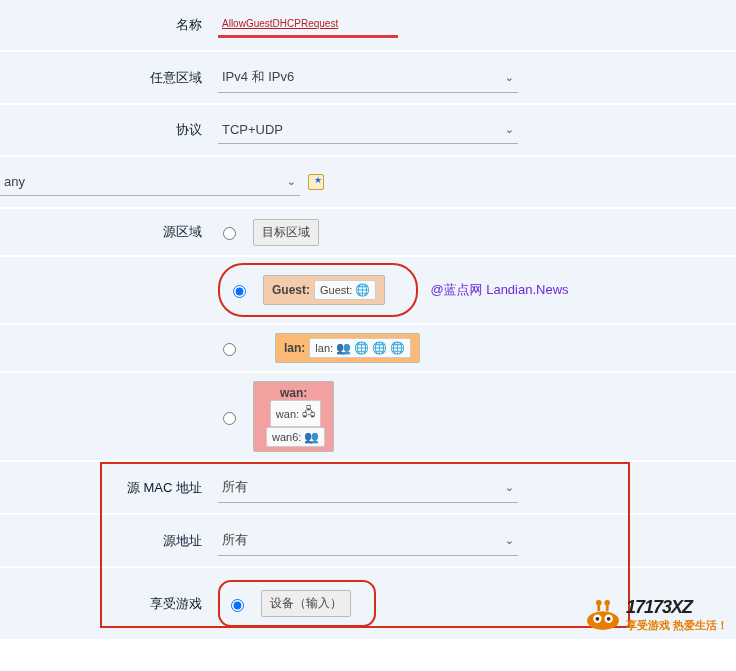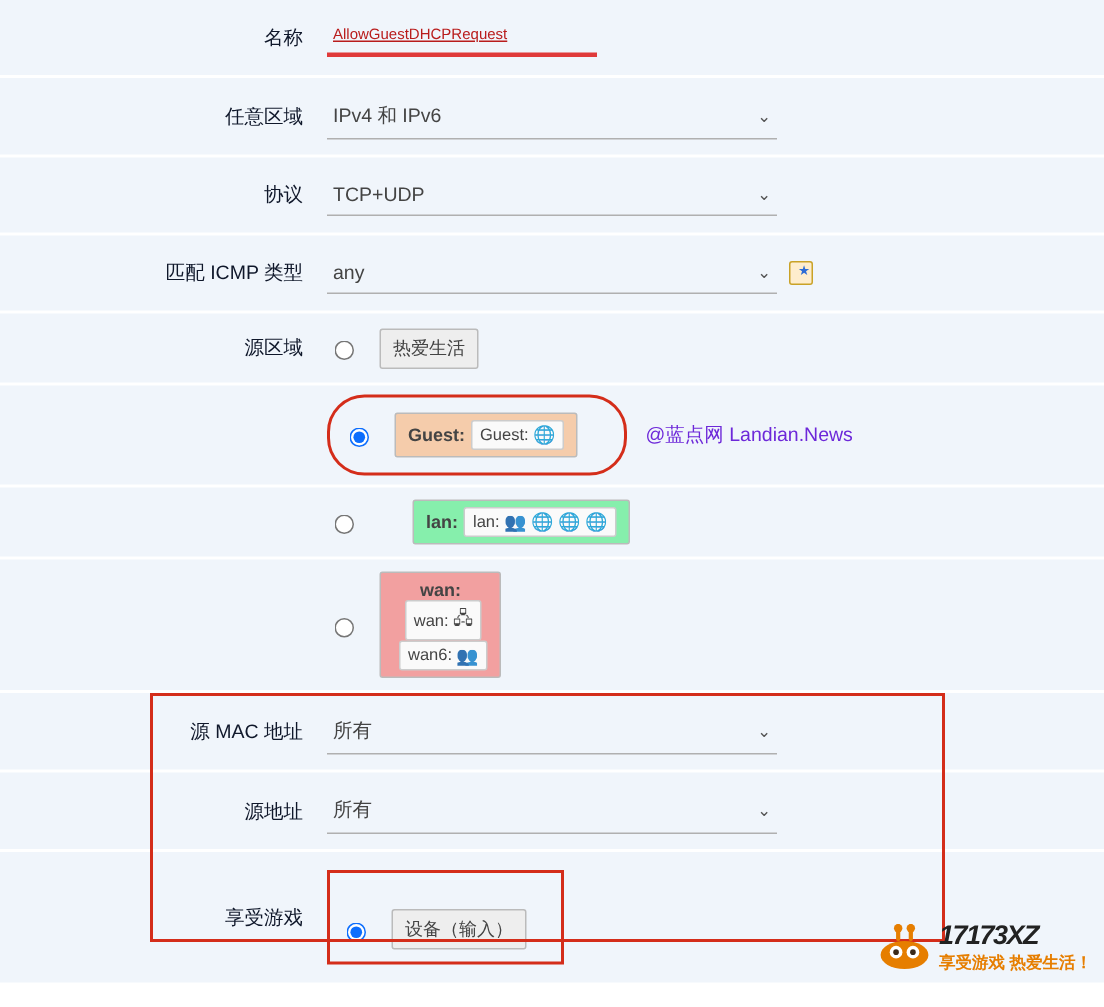--- a/index.html
+++ b/index.html
@@ -93,21 +93,21 @@
     border-radius: 2px;
     font-size: 11px;
   }
   .inner-glyph {
     display: inline-block;
     margin-left: 3px;
     font-size: 12px;
     filter: grayscale(30%);
   }
   .guest-bg { background: #f5ccab; }
-  .lan-bg { background: #86efac; margin-left: 25px; }
+  .lan-bg { background: #fdba74; margin-left: 25px; }
   .wan-bg { background: #f2a0a0; flex-direction: column; }
   .red-box {
     border: 2px solid #d42d1a;
     padding: 2px 6px;
   }
   .section-highlight { position: relative; }
   .big-red-box { position:absolute; border:2px solid #d42d1a; pointer-events:none; }
   .watermark { color:#6d28d9; font-size:13px; margin-left:12px; }
   .watermark-logo {
     position: absolute;
@@ -150,38 +150,37 @@
   <div class="label-col">协议</div>
   <div class="input-col">
     <div class="select-wrap">
       <span>TCP+UDP</span>
       <span class="caret">⌄</span>
     </div>
   </div>
 </div>
 
 <div class="form-row">
-  <div class="label-col">匹配 ICMP 类型</div>
   <div class="input-col">
     <div class="select-wrap">
       <span>any</span>
       <span class="caret">⌄</span>
     </div>
     <span class="icmp-icon"></span>
   </div>
 </div>
 
 <div class="zone-rows section-highlight">
 
   <div class="form-row">
     <div class="label-col">源区域</div>
     <div class="input-col">
       <div class="radio-row">
         <input type="radio" name="sz" class="radio-input" style="">
-        <span class="zone-tag">热爱生活</span>
+        <span class="zone-tag">目标区域</span>
       </div>
     </div>
   </div>
 
   <div class="form-row">
     <div class="label-col"></div>
     <div class="input-col" style="position:relative;">
       <div class="red-box radio-row" style="padding:8px 28px 8px 8px;border-radius:25px;">
         <input type="radio" name="sz" class="radio-input" checked="" style="">
         <span class="zone-tag guest-bg">
@@ -257,21 +256,21 @@
         <span class="caret">⌄</span>
       </div>
     </div>
   </div>
 
 </div>
 
 <div class="form-row">
   <div class="label-col">享受游戏</div>
   <div class="input-col">
-    <div class="red-box radio-row" style="padding:22px 20px 6px 6px;">
+    <div class="red-box radio-row" style="padding:6px 20px 6px 6px;border-radius:13px;">
       <input type="radio" name="dz" class="radio-input" checked="" style="">
       <span class="zone-tag">设备（输入）</span>
     </div>
   </div>
 </div>
 
 <div class="watermark-logo">
   <div class="wlogo-img">
     <svg viewBox="0 0 40 32" width="38" height="30">
       <ellipse cx="20" cy="22" rx="17" ry="10" fill="#e67e00"></ellipse>

